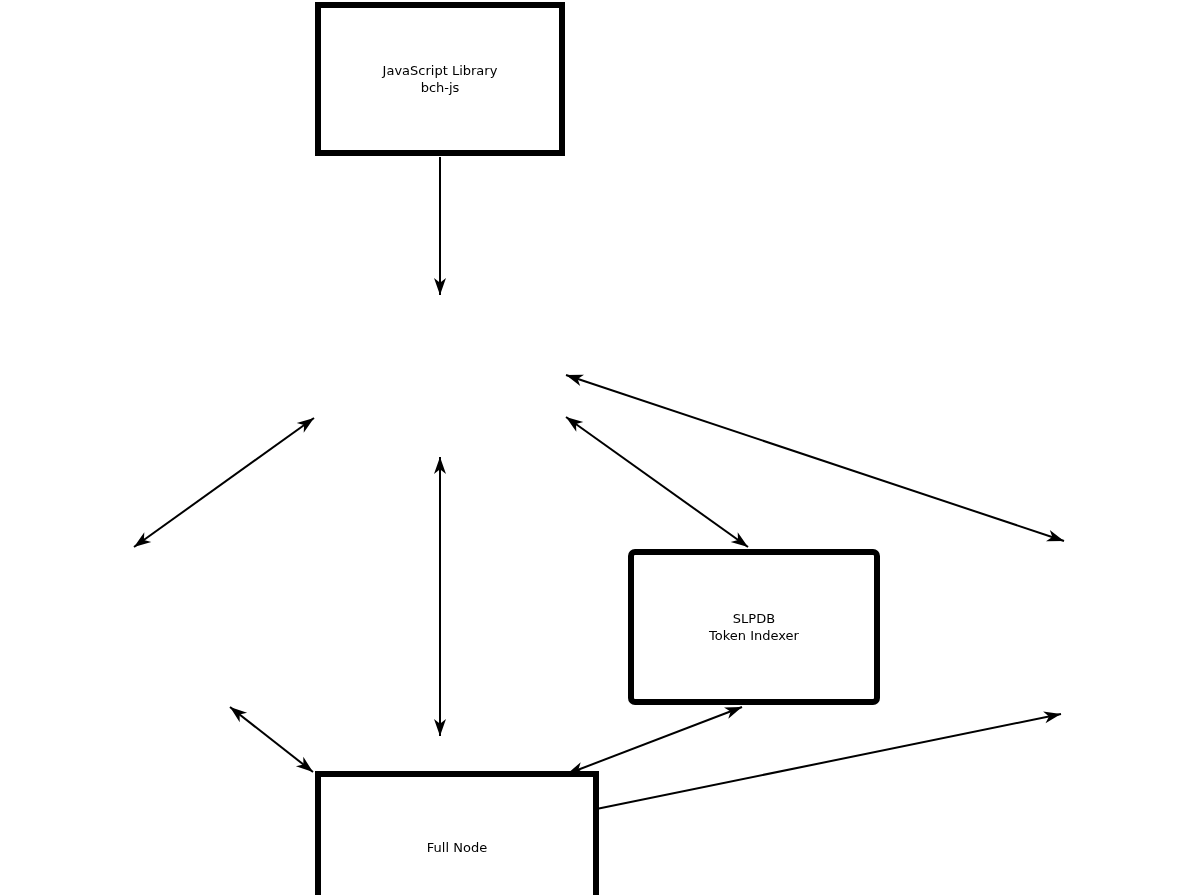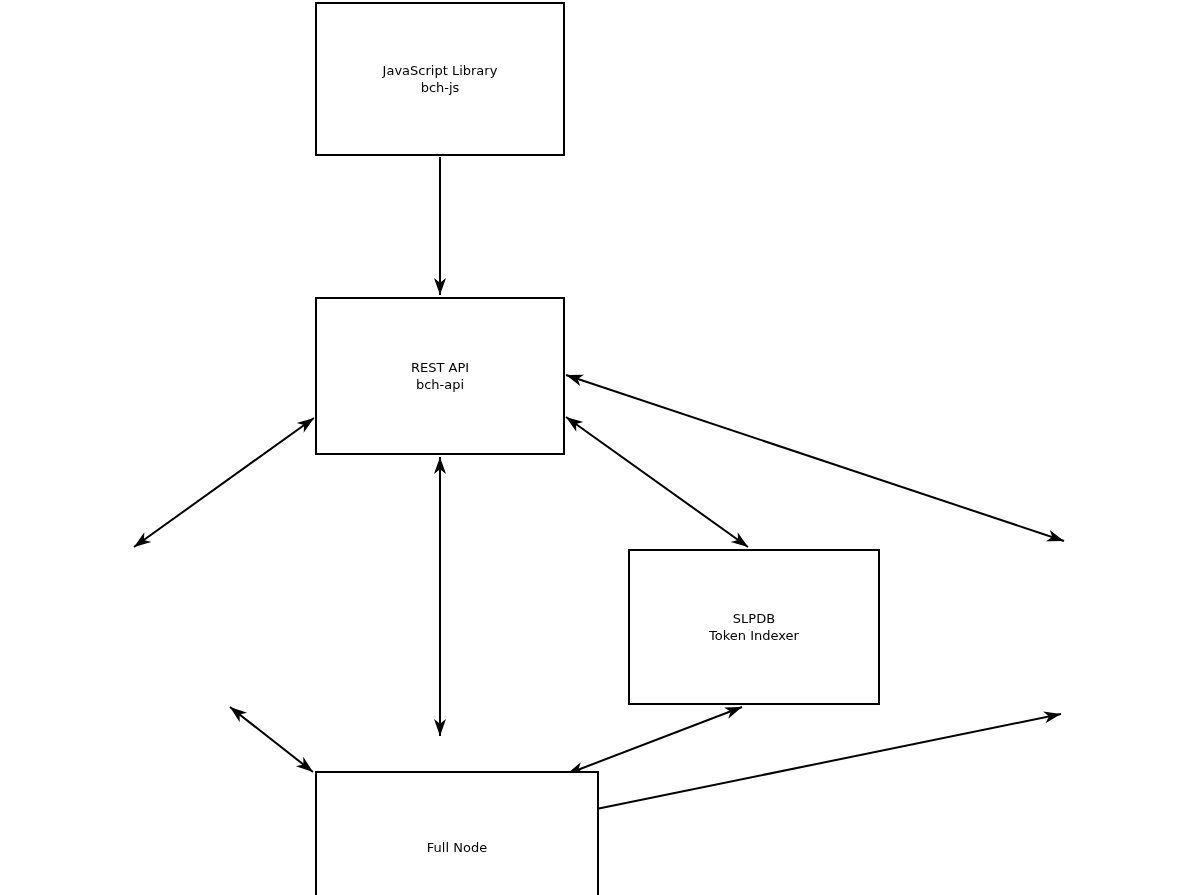--- a/index.html
+++ b/index.html
@@ -18,21 +18,21 @@
   #edges-layer {
     position: absolute;
     left: 0;
     top: 0;
     width: 1200px;
     height: 895px;
   }
   .node {
     position: absolute;
     box-sizing: border-box;
-    border: 2px solid #c2410c;
+    border: 6px solid #c2410c;
     background: #ffffff;
     display: flex;
     align-items: center;
     justify-content: center;
   }
   .node-label {
     white-space: pre-line;
     text-align: center;
     font-size: 13px;
     line-height: 17px;
@@ -65,24 +65,20 @@
       <polygon points="567.0,774.0 580.7,762.3 578.4,769.6 585.0,773.5" fill="#000000"></polygon>
       <polygon points="742.0,707.0 728.3,718.7 730.6,711.4 724.0,707.5" fill="#000000"></polygon>
       <line x1="1061" y1="714" x2="567" y2="815" stroke="#000000" stroke-width="2"></line>
       <polygon points="567.0,815.0 582.5,805.7 579.0,812.5 584.9,817.5" fill="#000000"></polygon>
       <polygon points="1061.0,714.0 1045.5,723.3 1049.0,716.5 1043.1,711.5" fill="#000000"></polygon>
     </svg>
 <div class="node" style="left: 315px; top: 2px; width: 250px; height: 154px; border-color: rgb(0, 0, 0);">
       <div class="node-label">JavaScript Library
 bch-js</div>
     </div>
-    <div class="node" style="left: 315px; top: 297px; width: 250px; height: 158px; border-color: rgb(0, 0, 0);">
-      <div class="node-label">REST API
-bch-api</div>
-    </div>
-    <div class="node" style="left: 628px; top: 549px; width: 252px; height: 156px; border-color: rgb(0, 0, 0);">
+    <div class="node" style="left: 628px; top: 549px; width: 252px; height: 156px; border-color: rgb(0, 0, 0); border-radius: 7px;">
       <div class="node-label">SLPDB
 Token Indexer</div>
     </div>
     <div class="node" style="left: 315px; top: 771px; width: 284px; height: 153px; border-color: rgb(0, 0, 0);">
       <div class="node-label">Full Node</div>
     </div>
   </div>
 
 </body></html>

